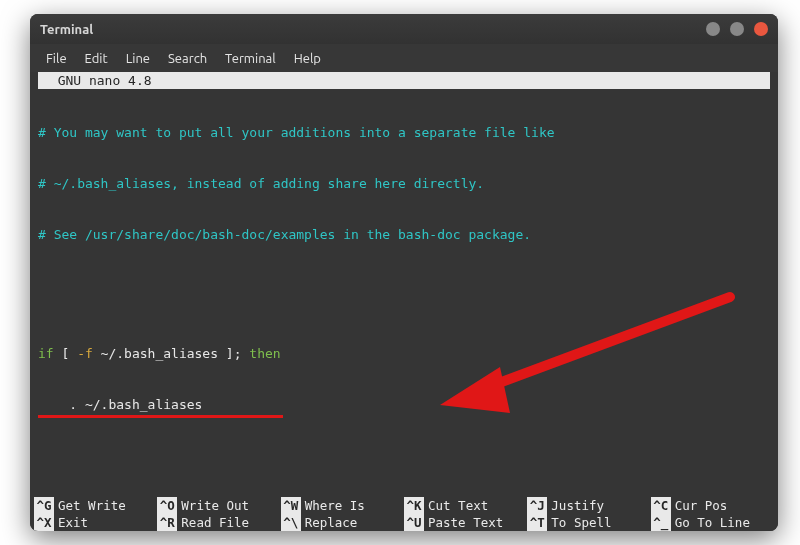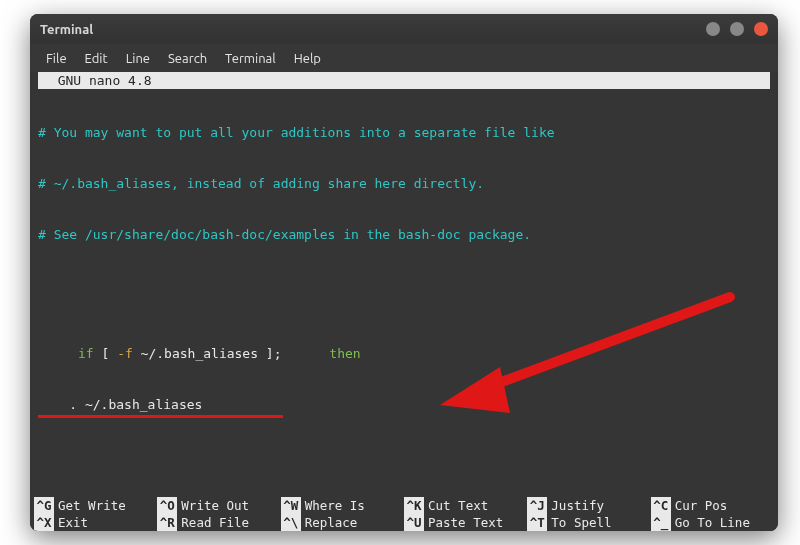--- a/index.html
+++ b/index.html
@@ -33,21 +33,21 @@
   .nano-head {
     background:#e9e9e9; color:#272727; display:flex; padding:0 4px; height:17px;
     white-space:pre;
     align-items:center;
   }
   .nano-head .nh-left { flex:0 0 auto; }
   .nano-head .nh-mid  { flex:1; text-align:center; }
   .content { padding-top:1px; white-space:pre; }
   .line { height:17px; }
   .c-comment { color:#2fc6c6; }
-  .c-kw      { color:#7fbf4d;margin-left:40px; }   
+  .c-kw      { color:#7fbf4d; }   
   .c-plain   { color:#e8e8e8; }
   .c-str     { color:#d8a93d; }
 
   .underline-red {
     position:absolute; left:8px; height:3px; background:#e01717;
   }
 
   .shortcuts {
     position:absolute; left:0; right:0; bottom:0; height:34px;
     display:grid; grid-template-columns:repeat(6,1fr);

